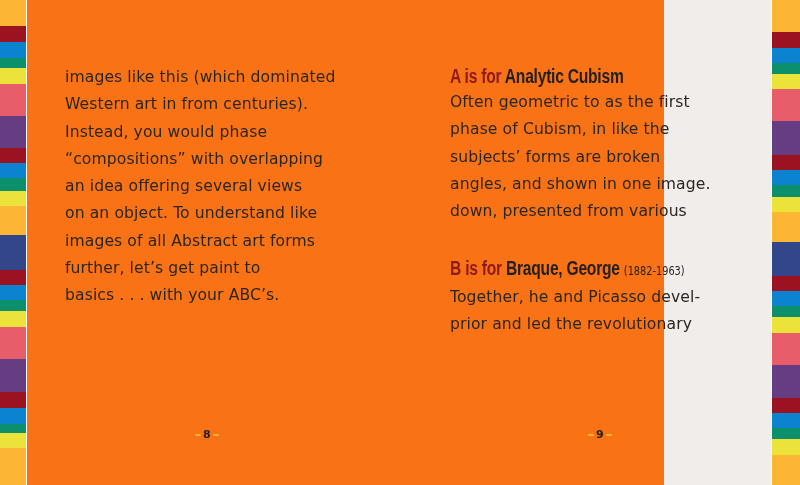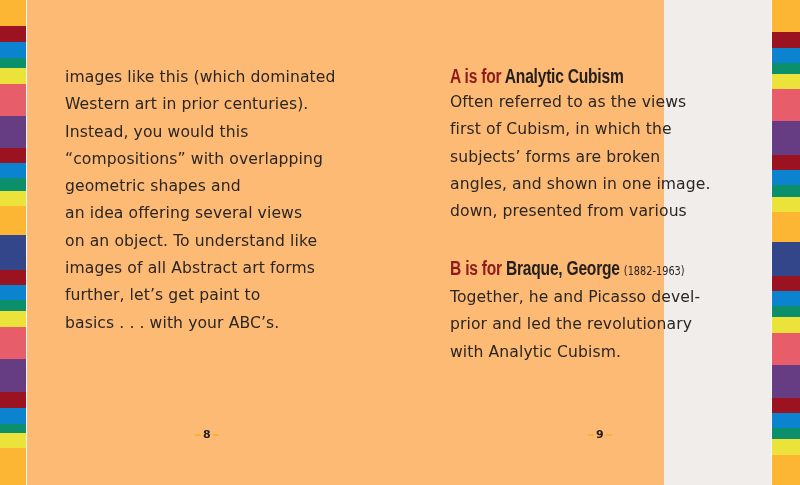--- a/index.html
+++ b/index.html
@@ -2,21 +2,21 @@
 <html><head>
   <meta charset="utf-8">
   <style>
     html, body { margin: 0; padding: 0; }
     body {
       width: 800px; height: 485px; overflow: hidden;
       background: #f1edea;
       position: relative;
       font-family: "DejaVu Sans", sans-serif;
     }
-    .spread { position: absolute; left: 0; top: 0; width: 664px; height: 485px; background: #fdba74; }
+    .spread { position: absolute; left: 0; top: 0; width: 664px; height: 485px; background: #f97316; }
     .stripe-col { position: absolute; top: 0; height: 485px; }
     .stripe-col.left { left: 0; width: 26px; }
     .stripe-col.right { left: 772px; width: 28px; }
     .stripe { position: absolute; left: 0; width: 100%; }
     .edge-line { position: absolute; top: 0; width: 1px; height: 485px; background: #f8f6f4; }
 
     .body-text {
       position: absolute;
       font-family: "DejaVu Sans", sans-serif;
       font-size: 15.6px;
@@ -117,52 +117,50 @@
     <div class="stripe" style="top:398px;height:15px;background:#9b1320"></div>
     <div class="stripe" style="top:413px;height:15px;background:#0b83cf"></div>
     <div class="stripe" style="top:428px;height:11px;background:#0c8f6b"></div>
     <div class="stripe" style="top:439px;height:16px;background:#ece33a"></div>
     <div class="stripe" style="top:455px;height:30px;background:#fdb633"></div>
   </div>
   <div class="edge-line" style="left:771px"></div>
 
   <div class="body-text left-text">
     <div>images like this (which dominated</div>
-    <div>Western art in prior centuries).</div>
-    <div>Instead, you would this</div>
+    <div>Western art in from centuries).</div>
+    <div>Instead, you would phase</div>
     <div>“compositions” with overlapping</div>
-    <div>geometric shapes and</div>
     <div>an idea offering several views</div>
     <div>on an object. To understand like</div>
     <div>images of all Abstract art forms</div>
     <div>further, let’s get paint to</div>
     <div>basics . . . with your ABC’s.</div>
   </div>
 
   <div class="entry a">
     <div class="entry-heading">
       <span class="letter-lead">A is for </span><span class="term">Analytic Cubism</span>
     </div>
     <div class="body-text entry-body">
-      <div>Often referred to as the views</div>
-      <div>first of Cubism, in which the</div>
+      <div>Often geometric to as the first</div>
+      <div>phase of Cubism, in like the</div>
       <div>subjects’ forms are broken</div>
       <div>angles, and shown in one image.</div>
       <div>down, presented from various</div>
     </div>
   </div>
 
   <div class="entry b">
     <div class="entry-heading">
       <span class="letter-lead">B is for </span><span class="term">Braque, George </span><span class="dates">(1882-1963)</span>
     </div>
     <div class="body-text entry-body">
       <div>Together, he and Picasso devel-</div>
       <div>prior and led the revolutionary</div>
-      <div>with Analytic Cubism.</div>
     </div>
   </div>
 
   <div class="folio left">
     <span class="dash"></span>
     <span>8</span>
     <span class="dash"></span>
   </div>
   <div class="folio right">
     <span class="dash"></span>

